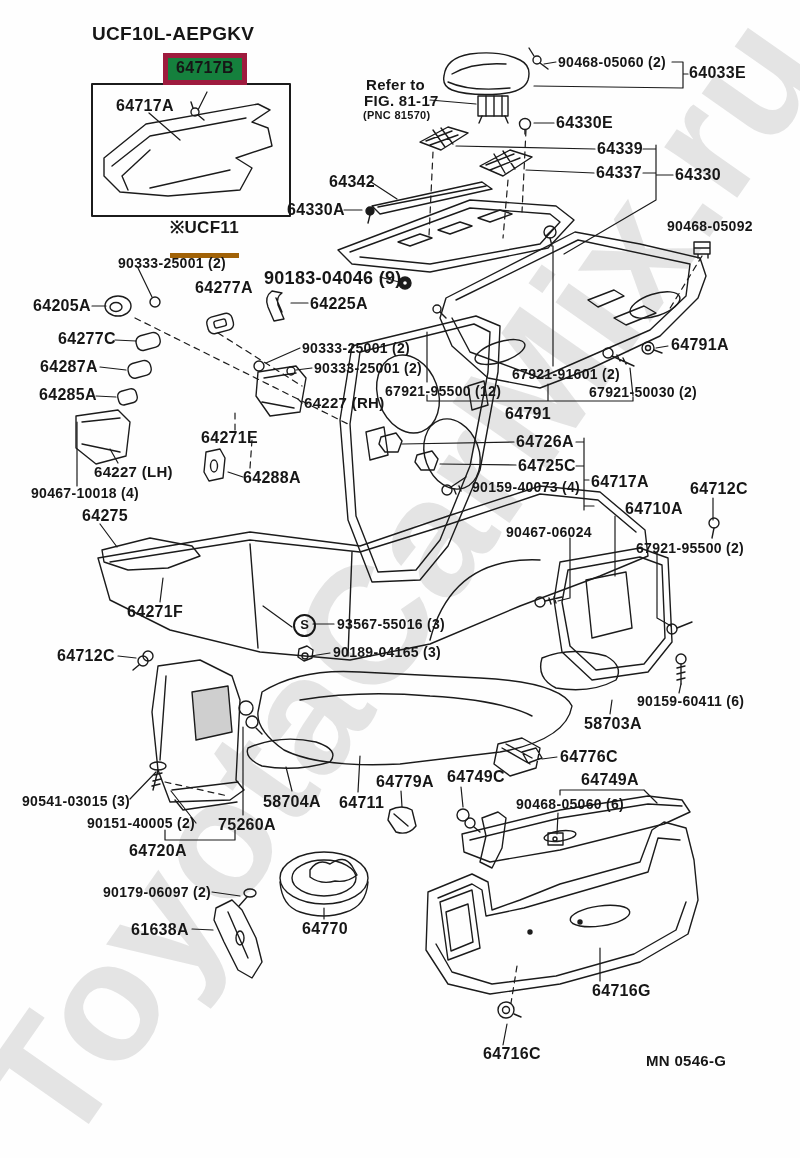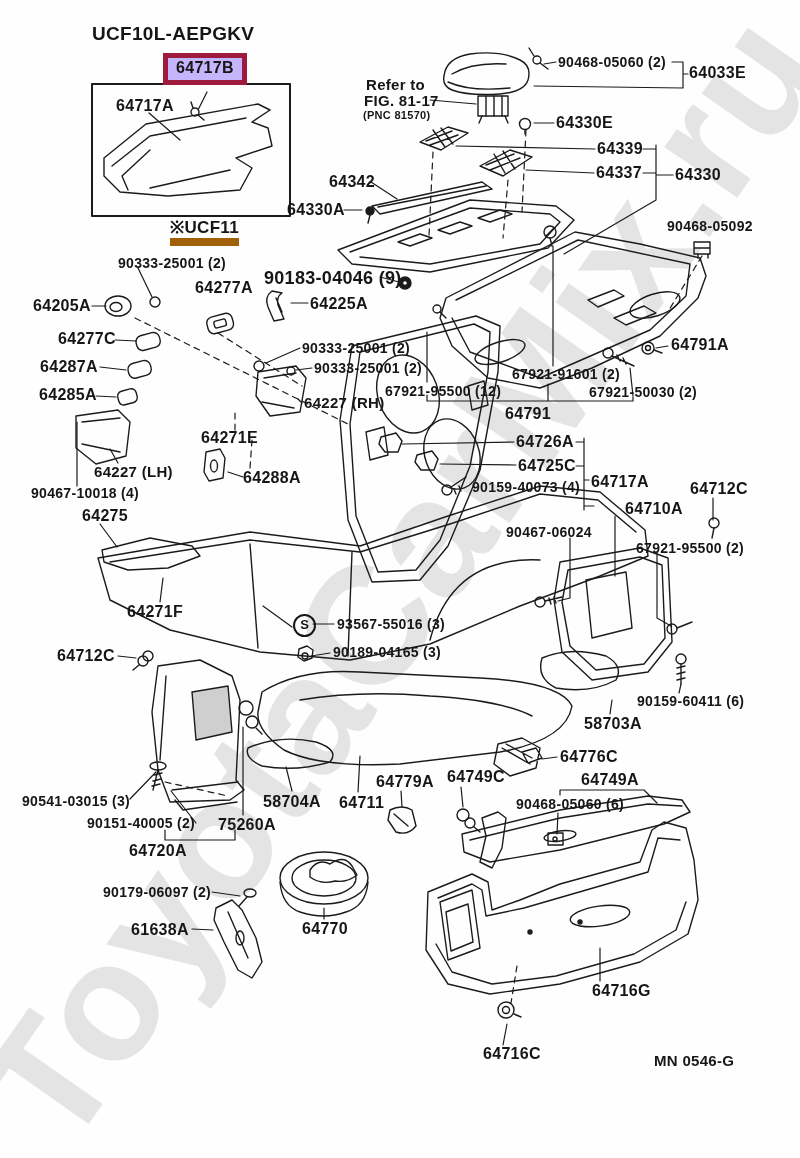--- a/index.html
+++ b/index.html
@@ -6,22 +6,22 @@
   .stage{position:relative;width:800px;height:1158px;background:#fefefe;overflow:hidden;
          font-family:"Liberation Sans",sans-serif;}
   .watermark{position:absolute;left:50%;top:50%;
          transform:translate(-50%,-50%) rotate(-55deg);
          font-size:168px;font-weight:bold;color:rgba(95,95,95,0.16);
          white-space:nowrap;letter-spacing:1px;pointer-events:none;}
   svg.art{position:absolute;left:0;top:0;}
   #label-layer{position:absolute;left:0;top:0;width:100%;height:100%;}
   .lbl{position:absolute;font-weight:bold;color:#161616;font-size:16px;
        line-height:1.05;letter-spacing:0.3px;white-space:nowrap;}
-  .lbl.hl{border:5px solid #9e1b3e;padding:2px 8px 3px;background:#c4b5fd;}
-  .lbl.underline{border-bottom:8px solid #a16207;padding-bottom:1px;}
+  .lbl.hl{border:5px solid #9e1b3e;padding:2px 8px 3px;background:#15803d;}
+  .lbl.underline{border-bottom:5px solid #a16207;padding-bottom:16px;}
   .lbl.circled{width:19px;height:19px;border:2px solid #161616;border-radius:50%;
        text-align:center;font-size:13px;line-height:17px;letter-spacing:0;padding:0;}
 </style>
 </head>
 <body>
 
 <div class="stage">
 
   <div class="watermark">ToyotaCarMix.ru</div>
 
@@ -274,15 +274,15 @@
       <div class="lbl" style="left: 376px; top: 774px; font-size: 16px;">64779A</div>
       <div class="lbl" style="left: 447px; top: 769px; font-size: 16px;">64749C</div>
       <div class="lbl" style="left: 560px; top: 749px; font-size: 16px;">64776C</div>
       <div class="lbl" style="left: 581px; top: 772px; font-size: 16px;">64749A</div>
       <div class="lbl" style="left: 516px; top: 797px; font-size: 14px;">90468-05060 (6)</div>
       <div class="lbl" style="left: 103px; top: 885px; font-size: 14px;">90179-06097 (2)</div>
       <div class="lbl" style="left: 131px; top: 922px; font-size: 16px;">61638A</div>
       <div class="lbl" style="left: 302px; top: 921px; font-size: 16px;">64770</div>
       <div class="lbl" style="left: 592px; top: 983px; font-size: 16px;">64716G</div>
       <div class="lbl" style="left: 483px; top: 1046px; font-size: 16px;">64716C</div>
-      <div class="lbl" style="left: 646px; top: 1053px; font-size: 15px; margin-left: 8px;">MN 0546-G</div>
+      <div class="lbl" style="left: 646px; top: 1053px; font-size: 15px;">MN 0546-G</div>
     </div>
 </div>
 
 </body></html>

